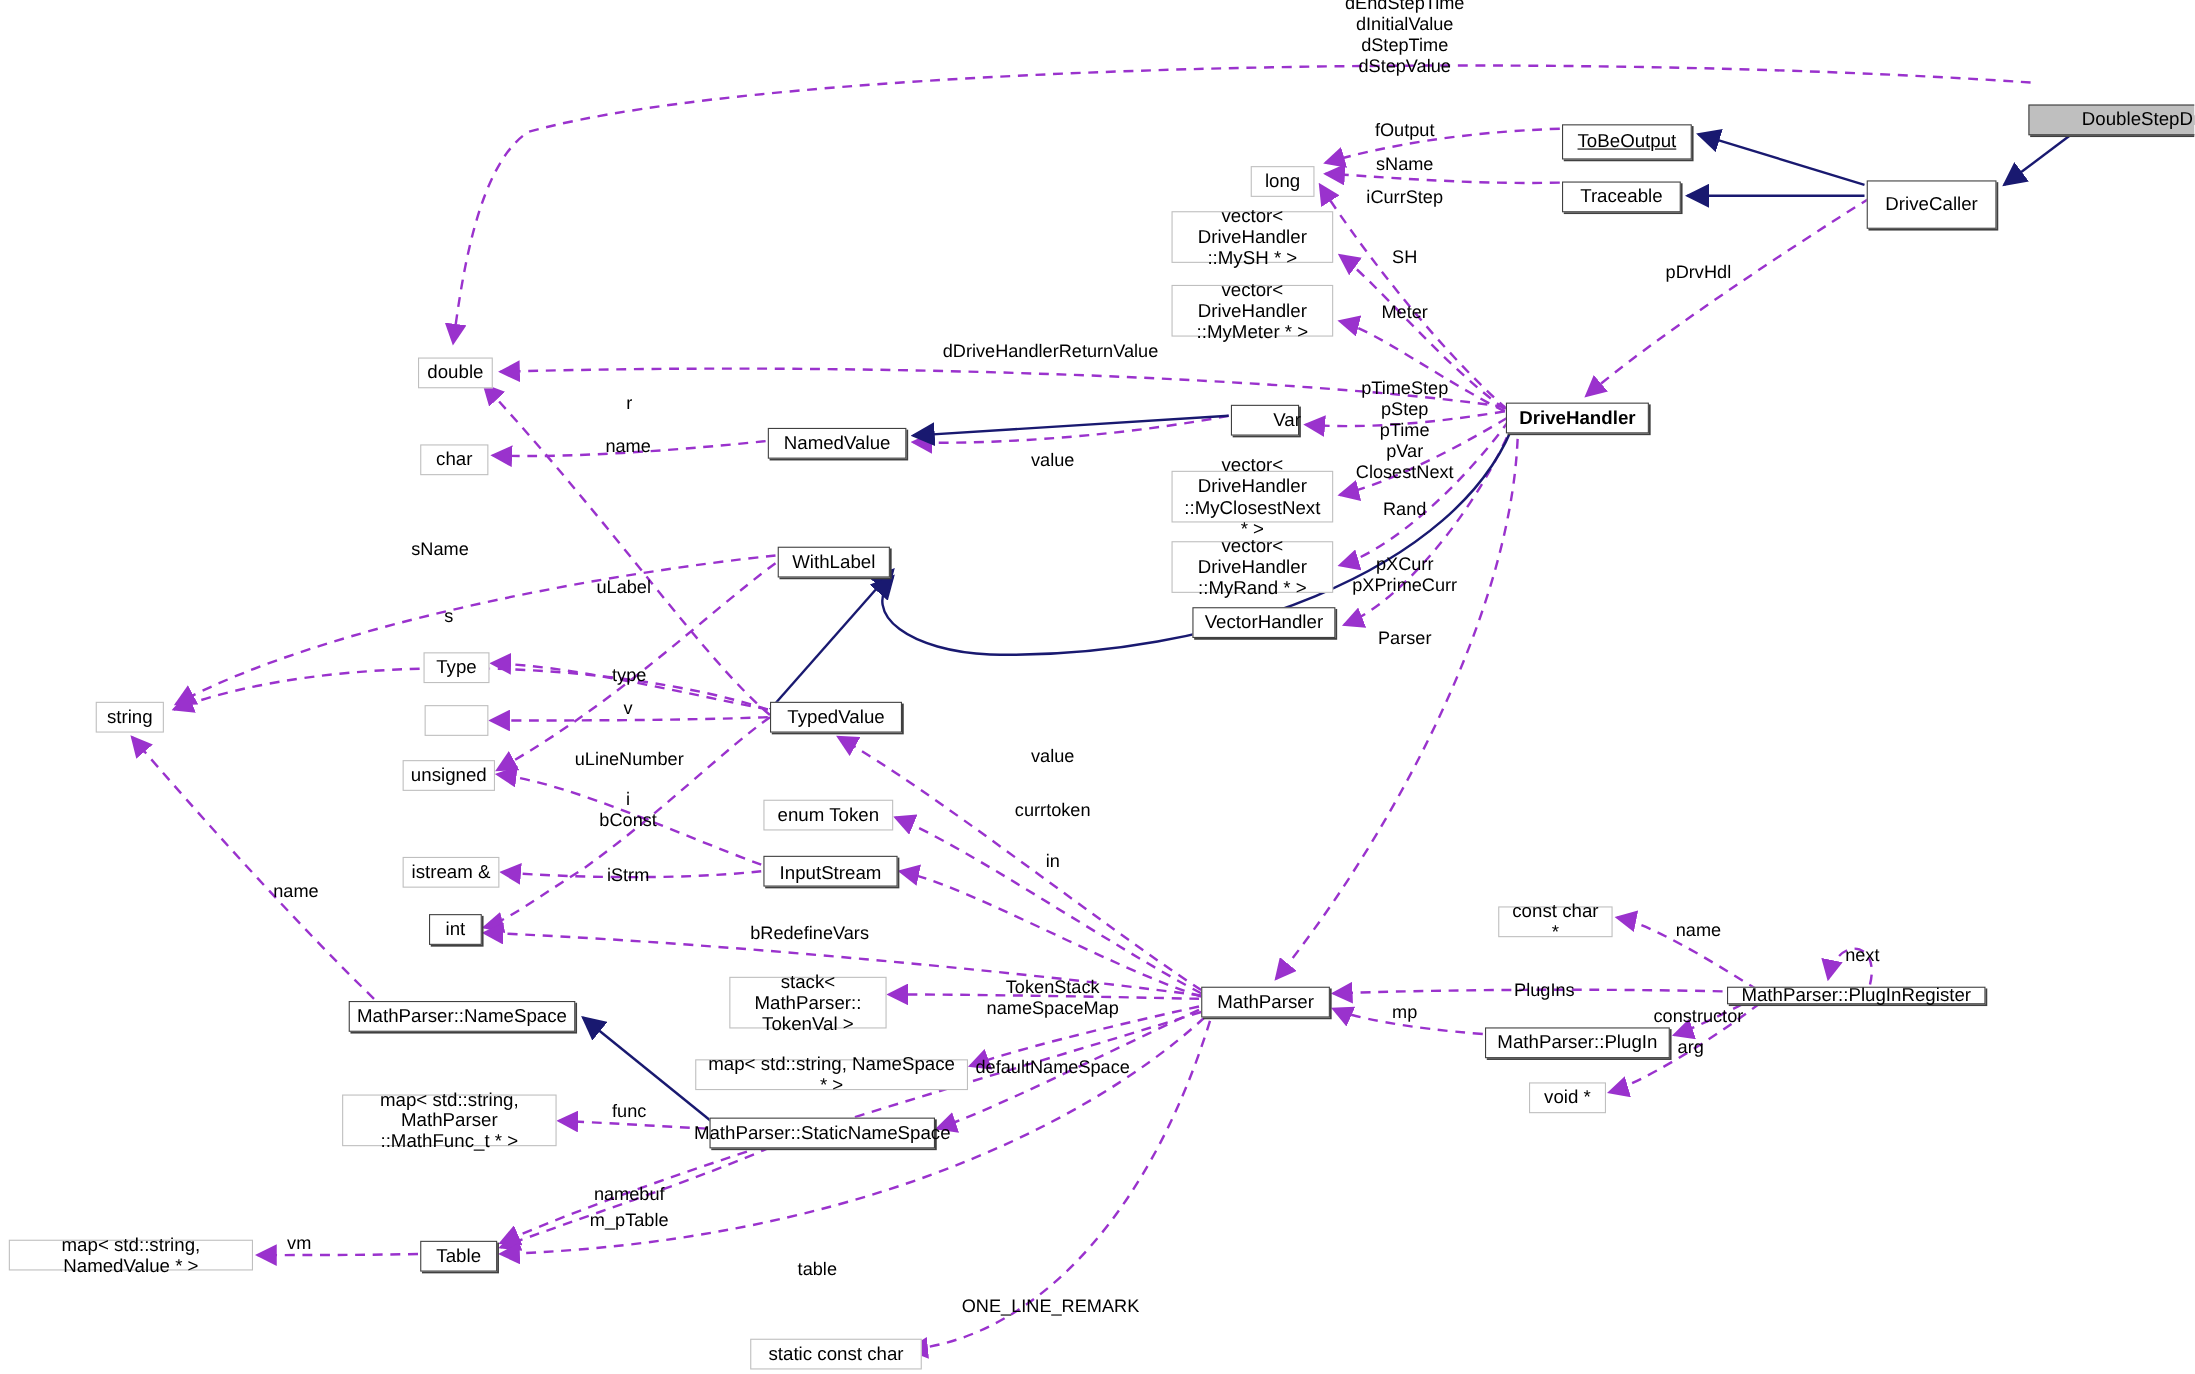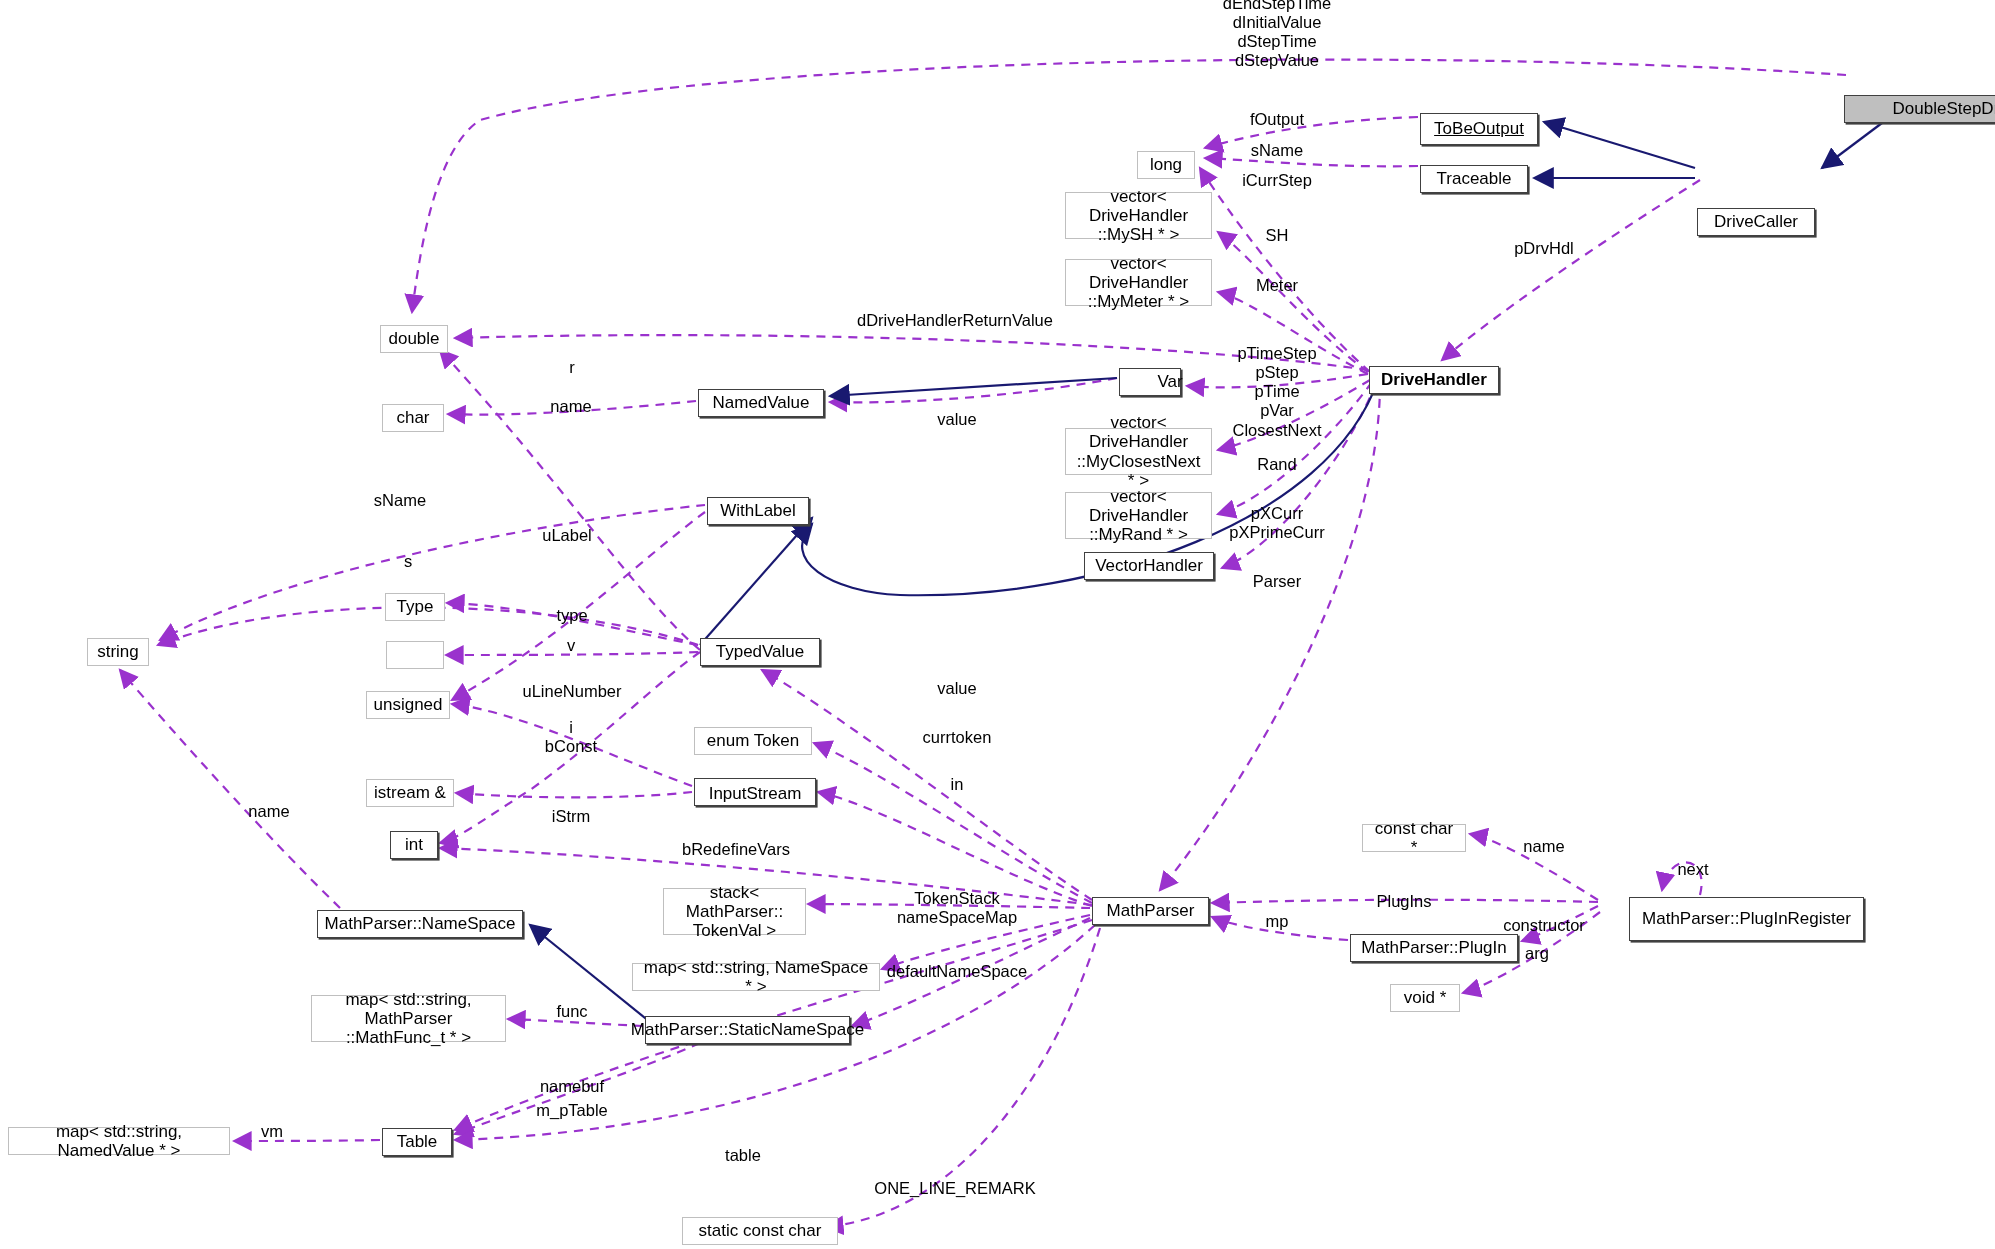--- a/index.html
+++ b/index.html
@@ -156,21 +156,21 @@
       <path d="M700,645 L812,518"></path>
 
       <path d="M1378,380 C1330,520 1100,600 900,595 C830,592 780,560 812,524"></path>
 
       <path d="M650,1022 L530,925"></path>
     </g>
   </svg>
 
   <div id="nodes-layer">
       <div class="node focus" style="left: 1844px; top: 95px; width: 270px; height: 28px;"><span>DoubleStepDriveCaller</span></div>
-      <div class="node doc" style="left: 1697px; top: 164px; width: 118px; height: 28px; margin-top: 44px;"><span>DriveCaller</span></div>
+      <div class="node doc" style="left: 1697px; top: 164px; width: 118px; height: 44px;"><span>DriveCaller</span></div>
       <div class="node doc" style="left: 1420px; top: 113px; width: 118px; height: 32px; text-decoration: underline;"><span>ToBeOutput</span></div>
       <div class="node doc" style="left: 1420px; top: 165px; width: 108px; height: 28px;"><span>Traceable</span></div>
       <div class="node plain" style="left: 1137px; top: 151px; width: 58px; height: 28px;"><span>long</span></div>
       <div class="node plain" style="left: 1065px; top: 192px; width: 147px; height: 47px;"><span>vector&lt; DriveHandler
 ::MySH * &gt;</span></div>
       <div class="node plain" style="left: 1065px; top: 259px; width: 147px; height: 47px;"><span>vector&lt; DriveHandler
 ::MyMeter * &gt;</span></div>
       <div class="node doc" style="left: 1369px; top: 366px; width: 130px; height: 28px; font-weight: bold;"><span>DriveHandler</span></div>
       <div class="node plain" style="left: 380px; top: 325px; width: 68px; height: 28px;"><span>double</span></div>
       <div class="node plain" style="left: 382px; top: 404px; width: 62px; height: 28px;"><span>char</span></div>
@@ -189,21 +189,21 @@
       <div class="node doc" style="left: 700px; top: 638px; width: 120px; height: 28px;"><span>TypedValue</span></div>
       <div class="node plain" style="left: 694px; top: 727px; width: 118px; height: 28px;"><span>enum Token</span></div>
       <div class="node plain" style="left: 366px; top: 779px; width: 88px; height: 28px;"><span>istream &amp;</span></div>
       <div class="node doc" style="left: 694px; top: 778px; width: 122px; height: 28px; align-items: flex-end;"><span>InputStream</span></div>
       <div class="node doc" style="left: 390px; top: 831px; width: 48px; height: 28px;"><span>int</span></div>
       <div class="node plain" style="left: 1362px; top: 824px; width: 104px; height: 28px;"><span>const char *</span></div>
       <div class="node doc" style="left: 317px; top: 910px; width: 206px; height: 28px;"><span>MathParser::NameSpace</span></div>
       <div class="node plain" style="left: 663px; top: 888px; width: 143px; height: 47px;"><span>stack&lt; MathParser::
 TokenVal &gt;</span></div>
       <div class="node doc" style="left: 1092px; top: 897px; width: 117px; height: 28px;"><span>MathParser</span></div>
-      <div class="node doc" style="left: 1629px; top: 897px; width: 235px; height: 44px;"><span>MathParser::PlugInRegister</span></div>
+      <div class="node doc" style="left: 1570px; top: 897px; width: 235px; height: 16px;"><span>MathParser::PlugInRegister</span></div>
       <div class="node doc" style="left: 1350px; top: 934px; width: 168px; height: 28px;"><span>MathParser::PlugIn</span></div>
       <div class="node plain" style="left: 632px; top: 963px; width: 248px; height: 28px;"><span>map&lt; std::string, NameSpace * &gt;</span></div>
       <div class="node plain" style="left: 1390px; top: 984px; width: 70px; height: 28px;"><span>void *</span></div>
       <div class="node plain" style="left: 311px; top: 995px; width: 195px; height: 47px;"><span>map&lt; std::string, MathParser
 ::MathFunc_t * &gt;</span></div>
       <div class="node doc" style="left: 645px; top: 1016px; width: 205px; height: 28px;"><span>MathParser::StaticNameSpace</span></div>
       <div class="node plain" style="left: 8px; top: 1127px; width: 222px; height: 28px;"><span>map&lt; std::string, NamedValue * &gt;</span></div>
       <div class="node doc" style="left: 382px; top: 1128px; width: 70px; height: 28px;"><span>Table</span></div>
       <div class="node plain" style="left: 682px; top: 1217px; width: 156px; height: 28px;"><span>static const char</span></div>
     </div>
@@ -235,21 +235,21 @@
       <div class="edge-label" style="left: 400px; top: 500px;">sName</div>
       <div class="edge-label" style="left: 567px; top: 535px;">uLabel</div>
       <div class="edge-label" style="left: 408px; top: 561px;">s</div>
       <div class="edge-label" style="left: 572px; top: 615px;">type</div>
       <div class="edge-label" style="left: 571px; top: 645px;">v</div>
       <div class="edge-label" style="left: 572px; top: 691px;">uLineNumber</div>
       <div class="edge-label" style="left: 957px; top: 688px;">value</div>
       <div class="edge-label" style="left: 571px; top: 737px;">i
 bConst</div>
       <div class="edge-label" style="left: 957px; top: 737px;">currtoken</div>
-      <div class="edge-label" style="left: 571px; top: 796px; margin-top: 20px;">iStrm</div>
+      <div class="edge-label" style="left: 571px; top: 796px;">iStrm</div>
       <div class="edge-label" style="left: 957px; top: 784px;">in</div>
       <div class="edge-label" style="left: 736px; top: 849px;">bRedefineVars</div>
       <div class="edge-label" style="left: 1544px; top: 846px;">name</div>
       <div class="edge-label" style="left: 1693px; top: 869px;">next</div>
       <div class="edge-label" style="left: 269px; top: 811px;">name</div>
       <div class="edge-label" style="left: 957px; top: 908px;">TokenStack
 nameSpaceMap</div>
       <div class="edge-label" style="left: 1404px; top: 901px;">PlugIns</div>
       <div class="edge-label" style="left: 1277px; top: 921px;">mp</div>
       <div class="edge-label" style="left: 1544px; top: 925px;">constructor</div>

